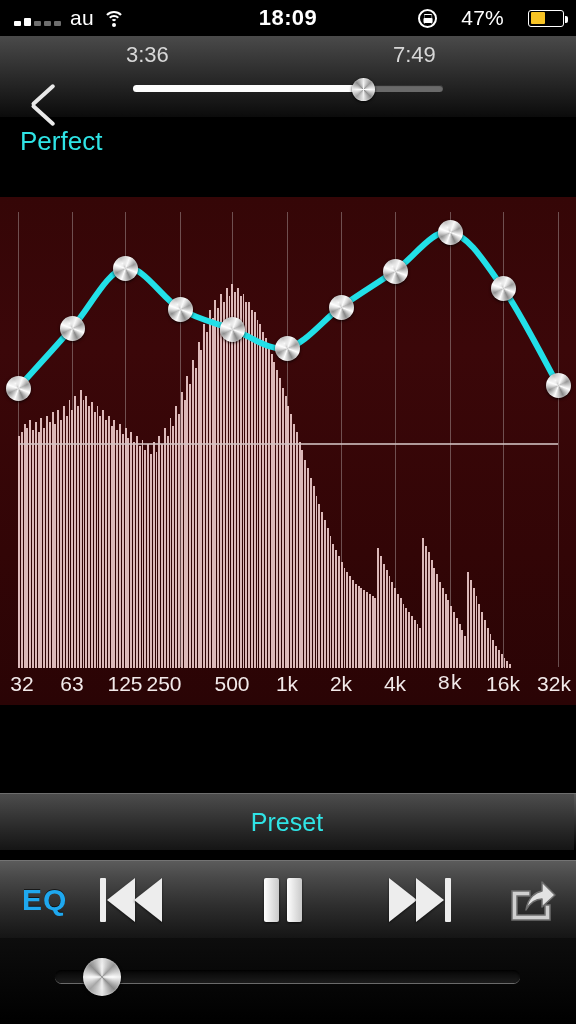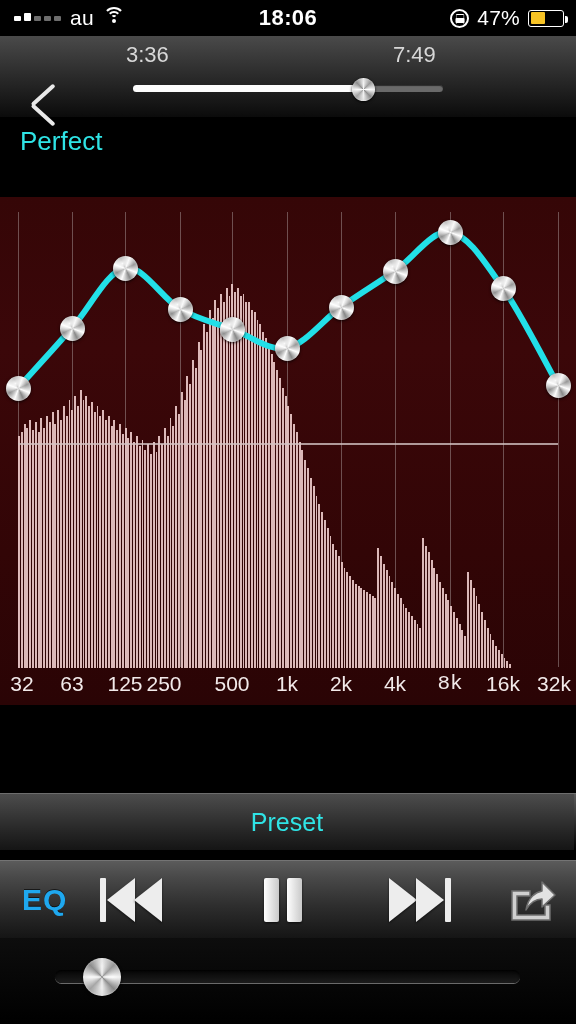--- a/index.html
+++ b/index.html
@@ -10,21 +10,21 @@
     overflow:hidden; position:relative;
     -webkit-font-smoothing:antialiased;
   }
 
   
   .statusbar{
     position:absolute; left:0; top:0; width:576px; height:36px;
     background:#000; color:#fff;
     display:flex; align-items:center;
   }
-  .sb-left{ position:absolute; left:14px; display:flex; align-items:flex-start; gap:9px; }
+  .sb-left{ position:absolute; left:14px; display:flex; align-items:center; gap:9px; }
   .signal{ display:flex; align-items:flex-end; gap:3px; height:15px; }
   .signal i{ display:block; width:7px; background:#6d6d6d; border-radius:1px; }
   .signal i.on{ background:#fff; }
   .signal i:nth-child(1){ height:5px; }
   .signal i:nth-child(2){ height:8px; }
   .signal i:nth-child(3){ height:5px; }
   .signal i:nth-child(4){ height:5px; }
   .signal i:nth-child(5){ height:5px; }
   .carrier{ font-size:21px; letter-spacing:.3px; color:#fff; }
   .wifi{ width:22px; height:17px; position:relative; }
@@ -32,21 +32,21 @@
               border:2.4px solid #fff; border-bottom-color:transparent;
               border-left-color:transparent; border-right-color:transparent;
               border-radius:50%; }
   .wifi span.w1{ width:22px; height:22px; top:1px; }
   .wifi span.w2{ width:14px; height:14px; top:5px; }
   .wifi span.w3{ width:6px;  height:6px;  top:9px; }
   .wifi i.dot{ position:absolute; left:50%; transform:translateX(-50%);
                bottom:0px; width:4px; height:4px; background:#fff; border-radius:50%; }
   .sb-time{ position:absolute; left:0; width:576px; text-align:center;
             font-size:22px; font-weight:bold; letter-spacing:.4px; }
-  .sb-right{ position:absolute; right:12px; display:flex; align-items:center; gap:8px; }
+  .sb-right{ position:absolute; right:12px; display:flex; align-items:center; gap:24px; }
   .rotlock{ width:19px; height:19px; border:2px solid #fff; border-radius:50%;
             position:relative; }
   .rotlock::before{ content:""; position:absolute; left:50%; top:3.5px;
             transform:translateX(-50%); width:7px; height:9px;
             border:1.8px solid #fff; border-radius:1.5px 1.5px 0 0; border-bottom:none; }
   .rotlock::after{ content:""; position:absolute; left:50%; bottom:3px;
             transform:translateX(-50%); width:9px; height:5px; background:#fff; border-radius:1px; }
   .batt-pct{ font-size:21px; letter-spacing:.2px; }
   .batt{ width:36px; height:17px; border:1.8px solid #fff; border-radius:3px;
          position:relative; padding:1.6px; }
@@ -192,21 +192,21 @@
         <i></i>
     </div>
     <div class="carrier">au</div>
     <div class="wifi">
       <span class="w1"></span>
         <span class="w2"></span>
         <span class="w3"></span>
         <i class="dot"></i>
     </div>
   </div>
-  <div class="sb-time">18:06</div>
+  <div class="sb-time">18:09</div>
   <div class="sb-right">
     <div class="rotlock"></div>
     <div class="batt-pct">47%</div>
     <div class="batt">
       <div class="batt-fill" id="battFill" style="width: 47%;"></div>
     </div>
   </div>
 </div>
 
 <div class="navbar">

